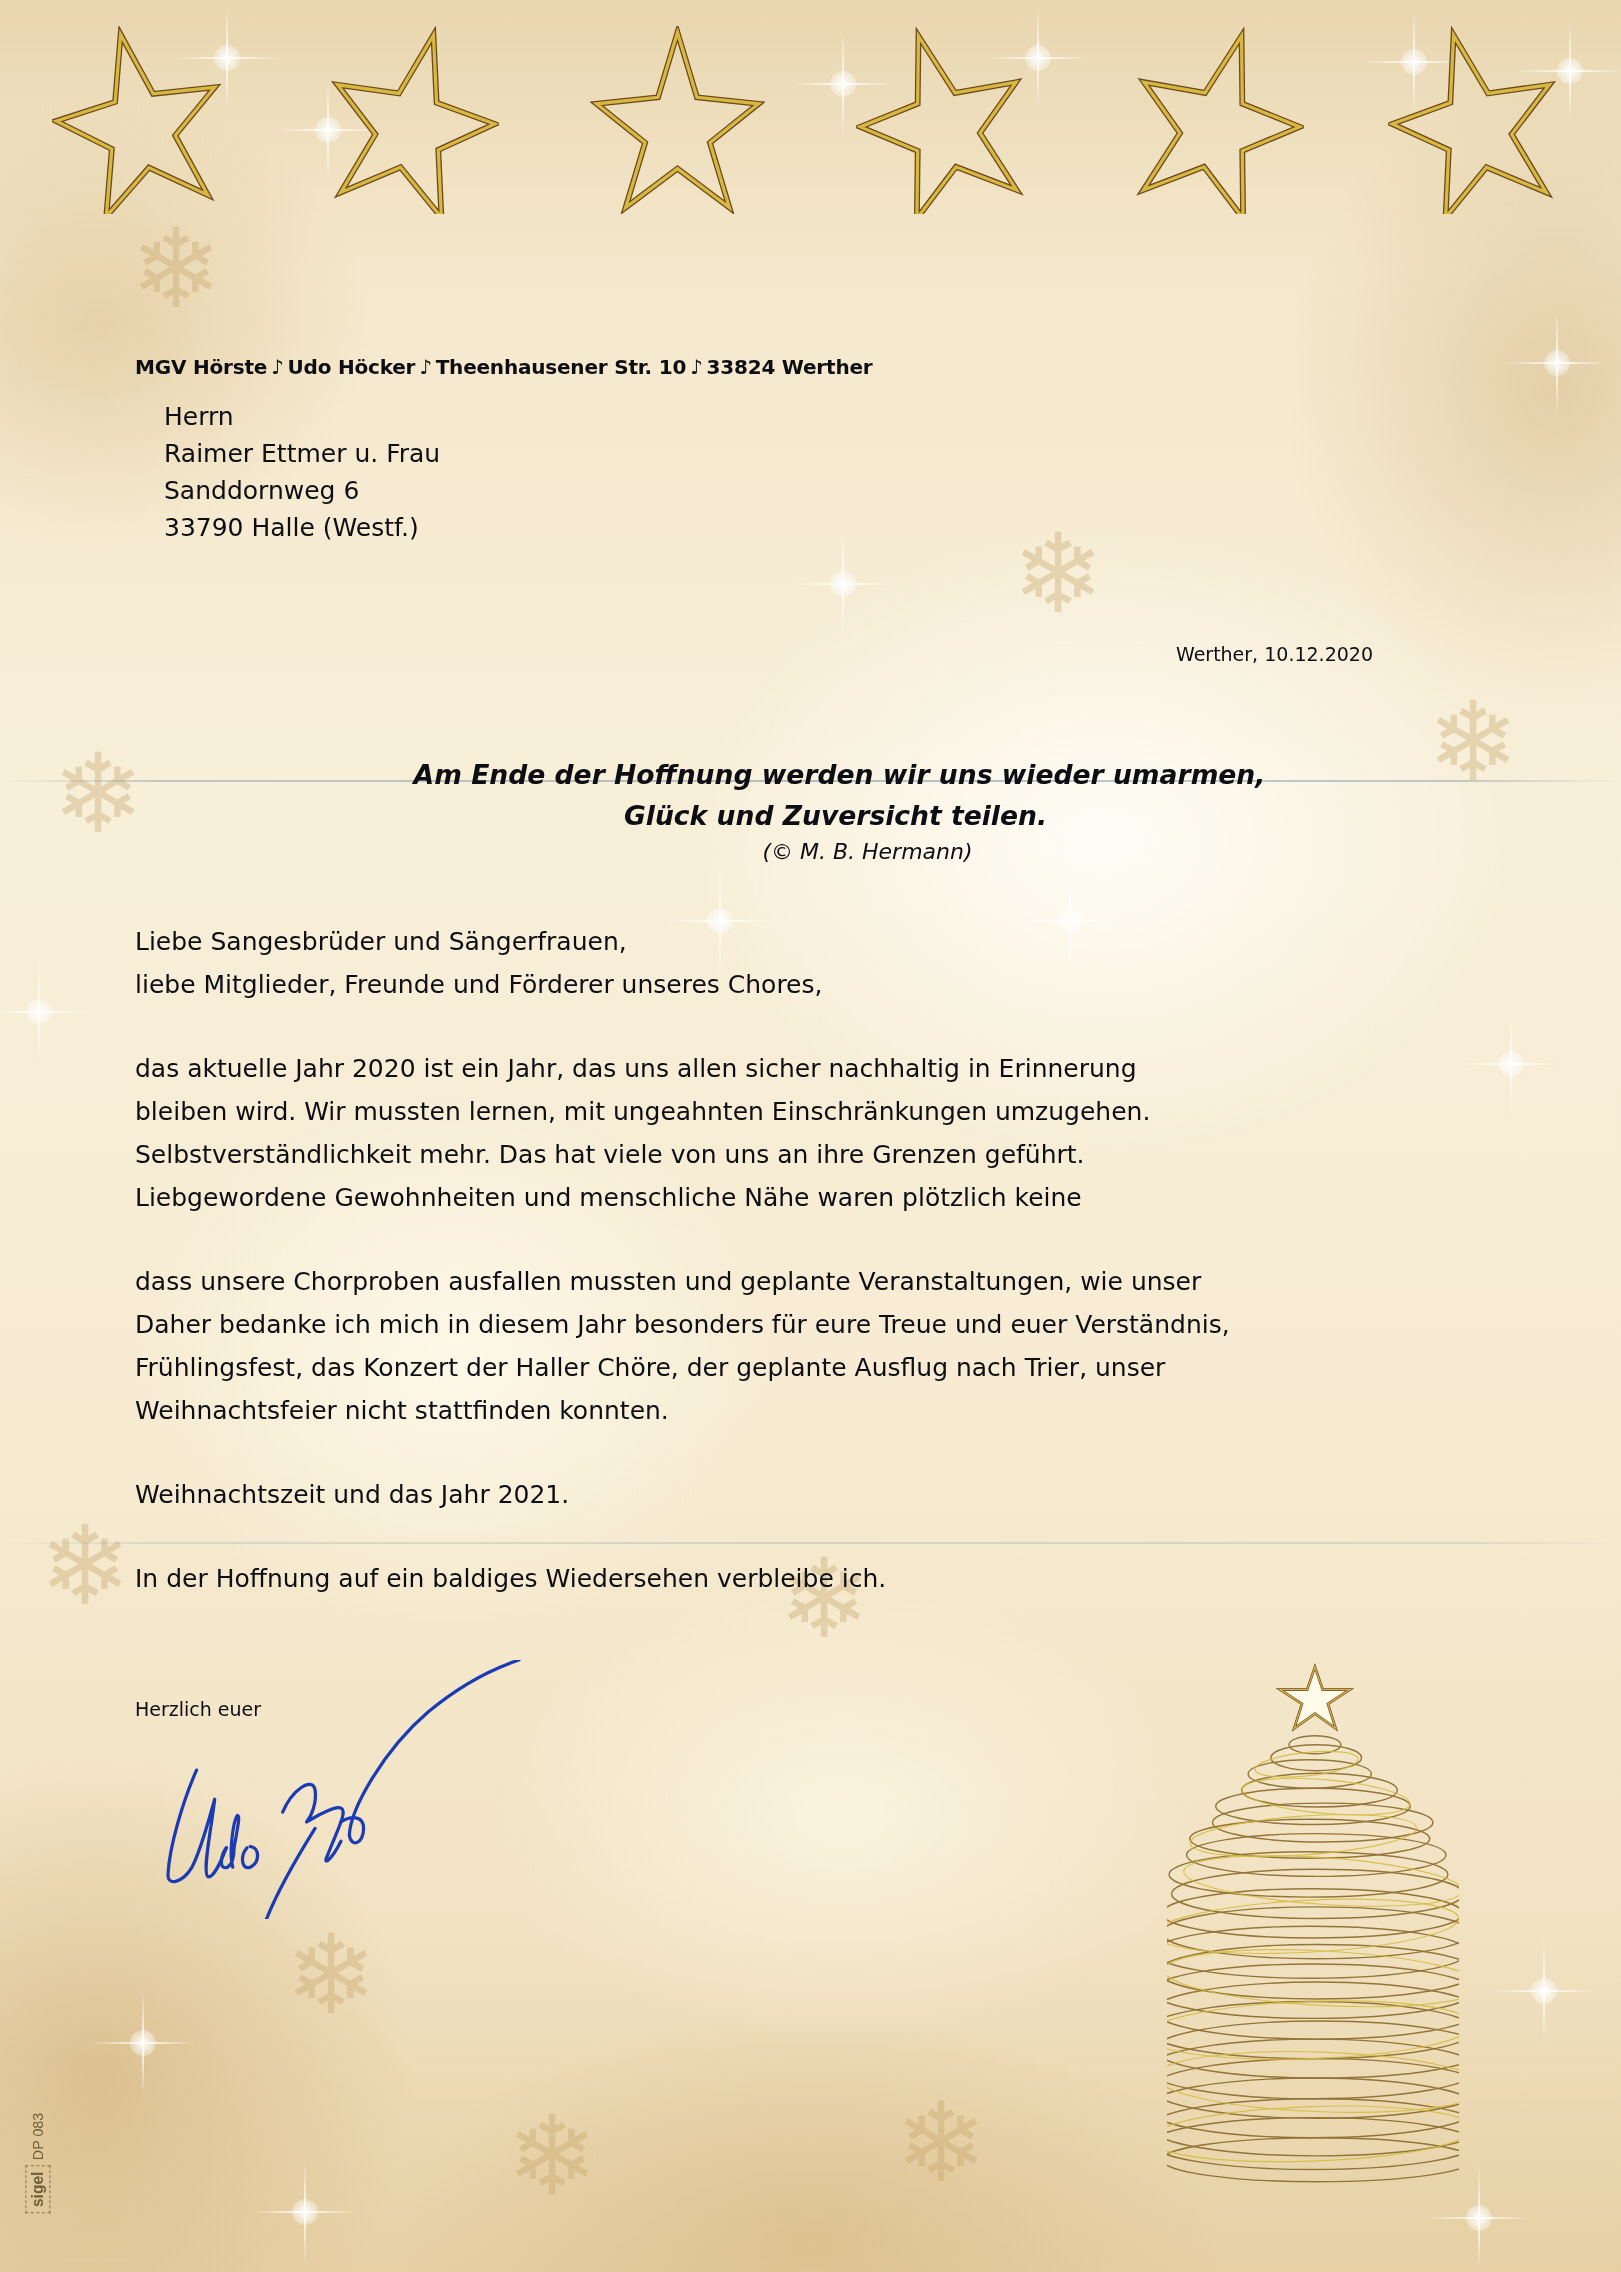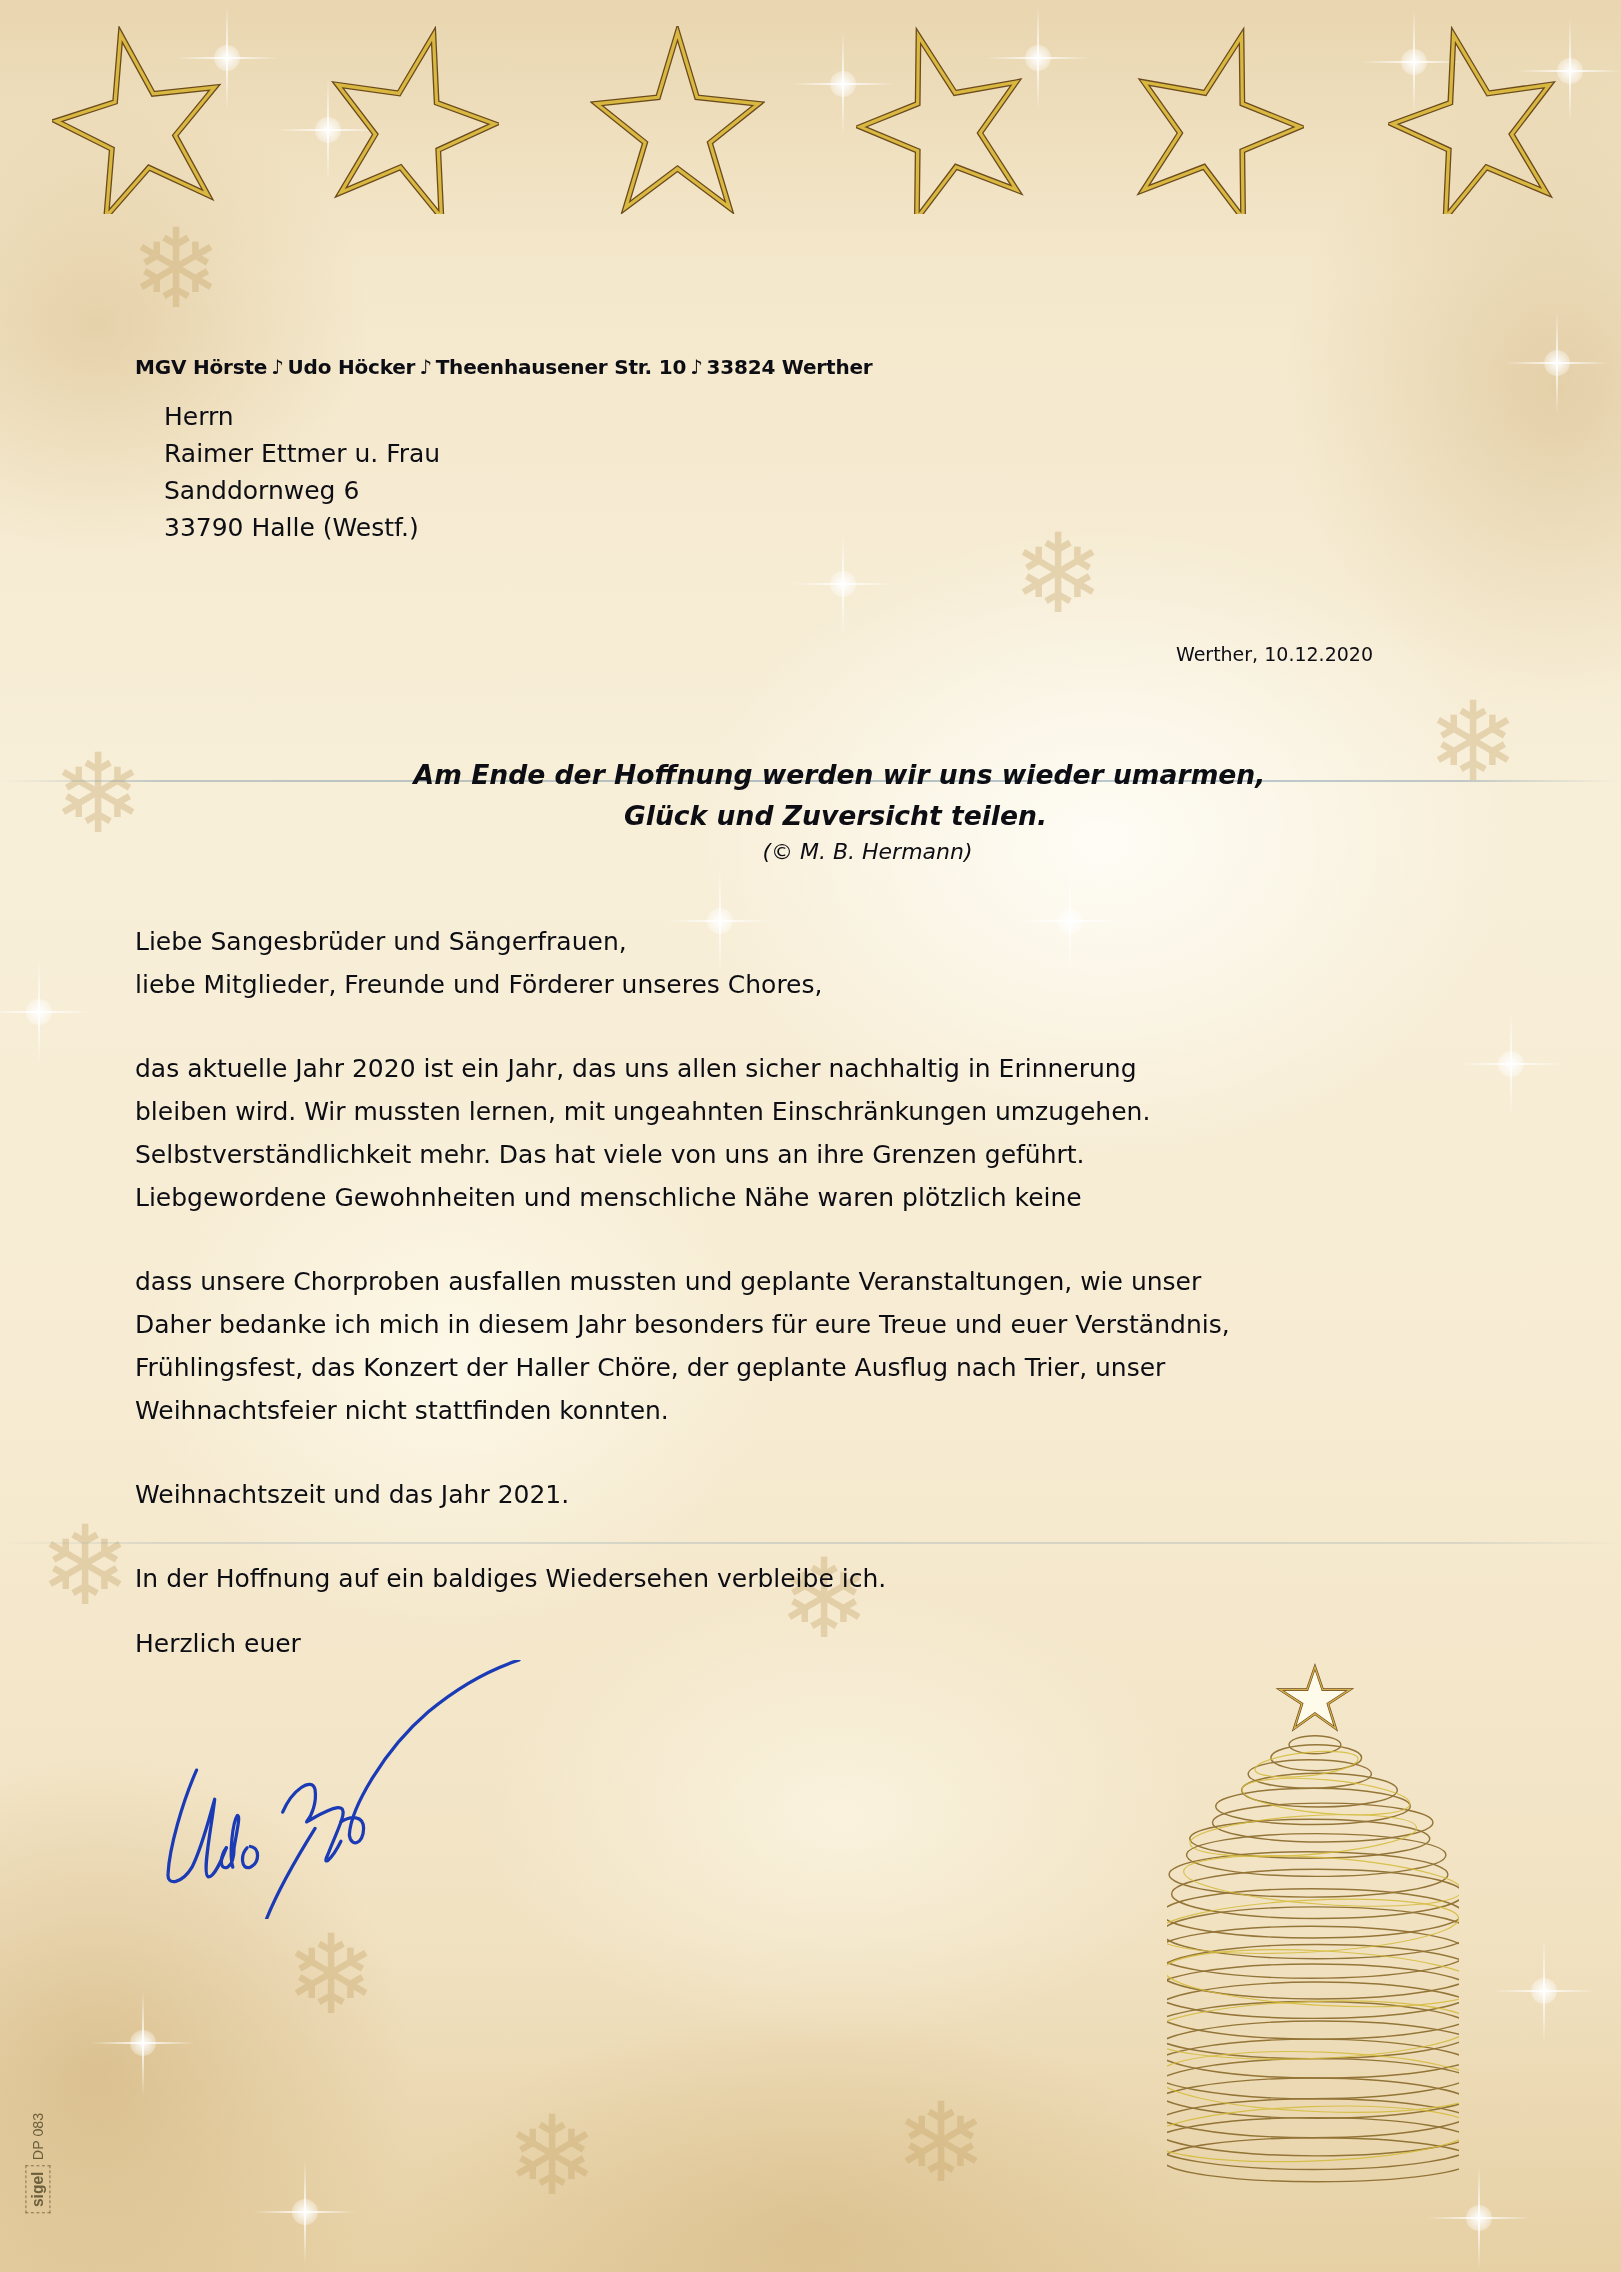--- a/index.html
+++ b/index.html
@@ -154,22 +154,22 @@
       margin: 0 0 41px 0;
     }
     .body-text p .ln {
       display: block;
       white-space: nowrap;
     }
 
     .closing {
       position: absolute;
       left: 135px;
-      top: 1629px;
-      font-size: 25px;
+      top: 1698px;
+      font-size: 19px;
       white-space: nowrap;
       text-align: center;
     }
 
     .signature {
       position: absolute;
       left: 156px;
       top: 1660px;
       width: 467px;
       height: 259px;

